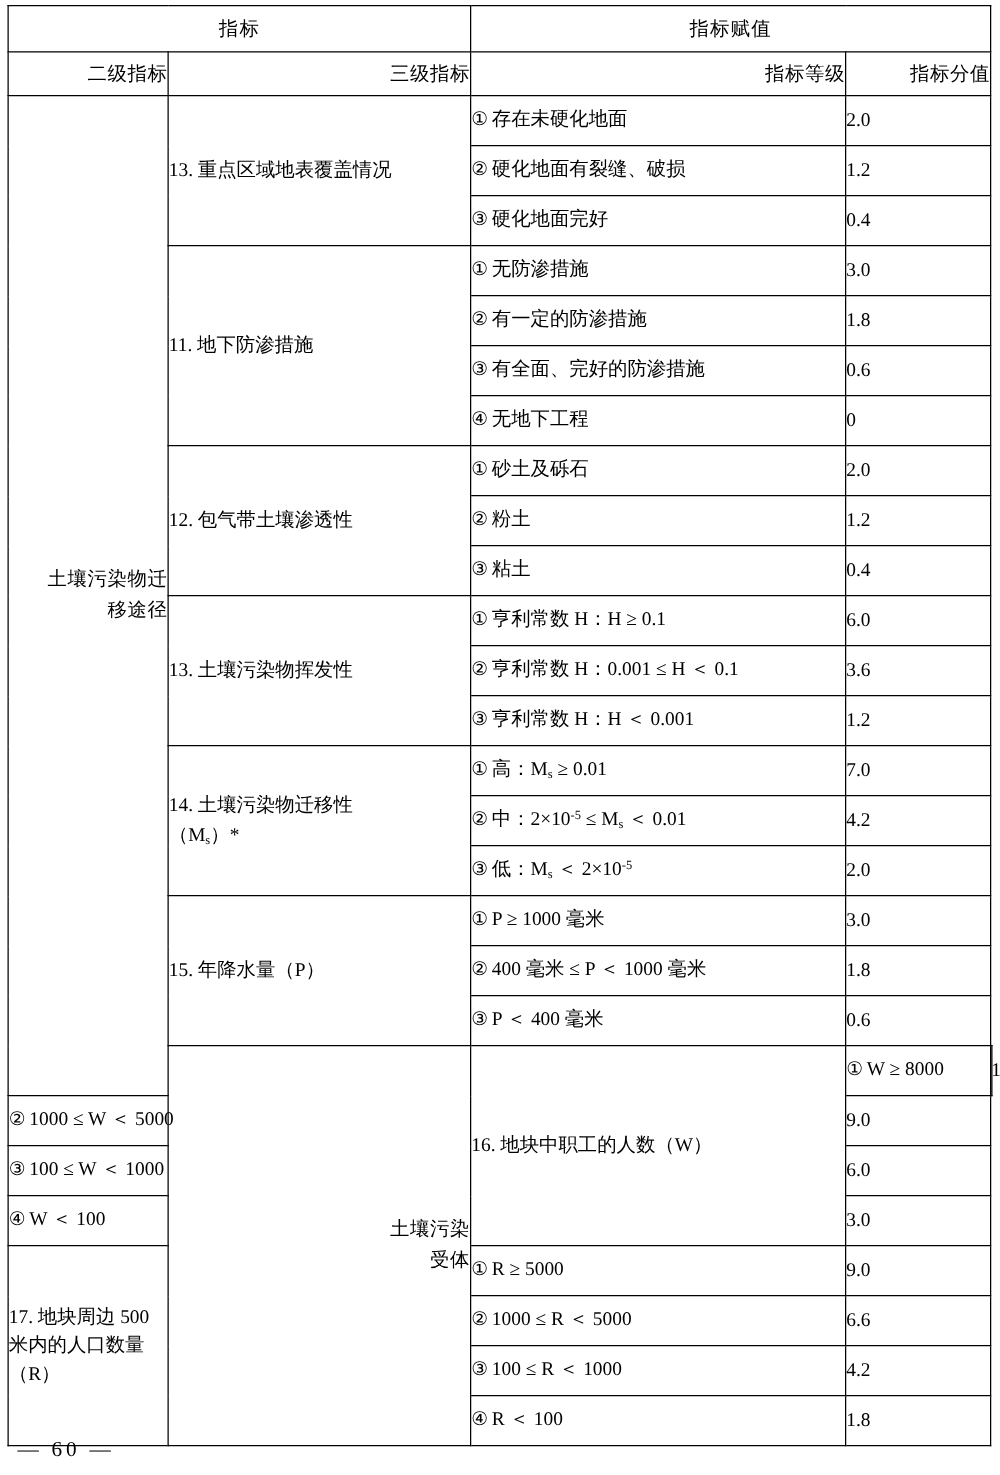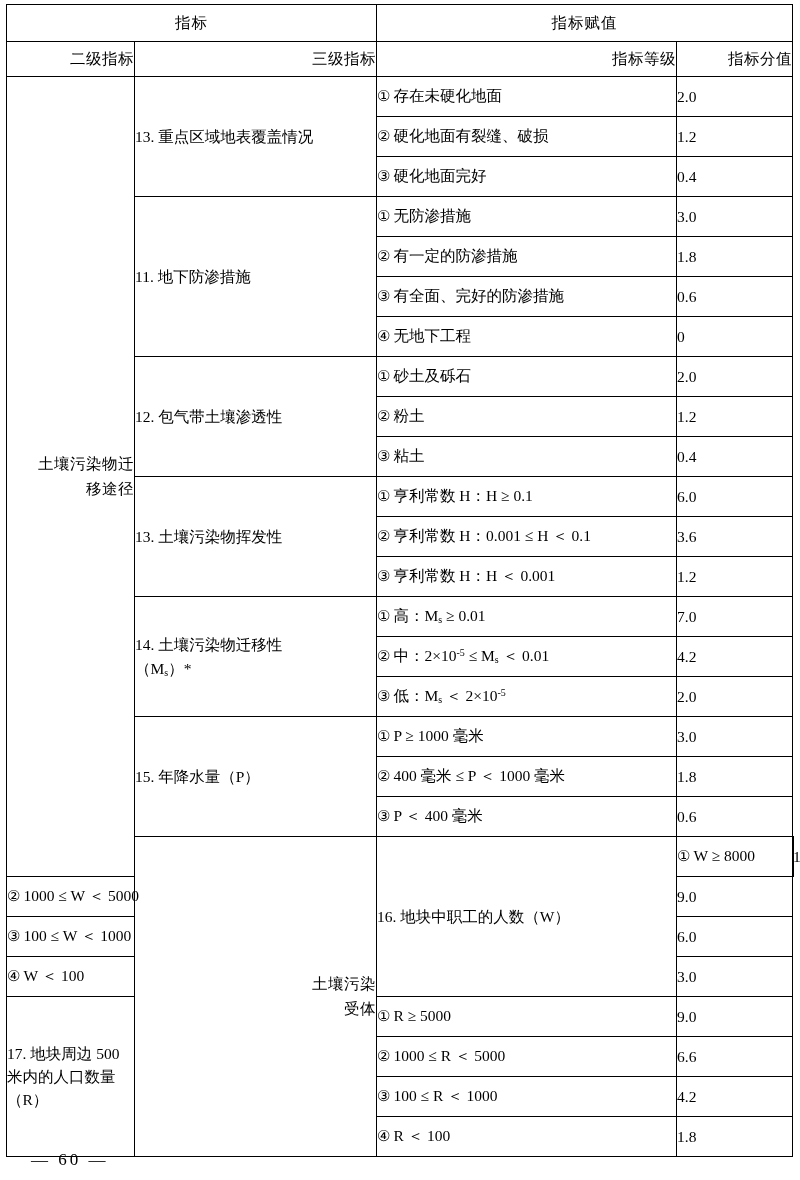--- a/index.html
+++ b/index.html
@@ -86,21 +86,21 @@
   sup {
     font-size: 10px;
     vertical-align: 5px;
   }
   .footer {
     position: absolute;
     left: 0;
     bottom: 14px;
     width: 800px;
     text-align: left;
-    padding-left: 31px;
+    padding-left: 14px;
     font-size: 17px;
     letter-spacing: 3px;
     box-sizing: border-box;
   }
   .col-a { width: 128px; }
   .col-b { width: 242px; }
   .col-c { width: 300px; }
   .col-d { width: 116px; }
 </style>
 </head>

